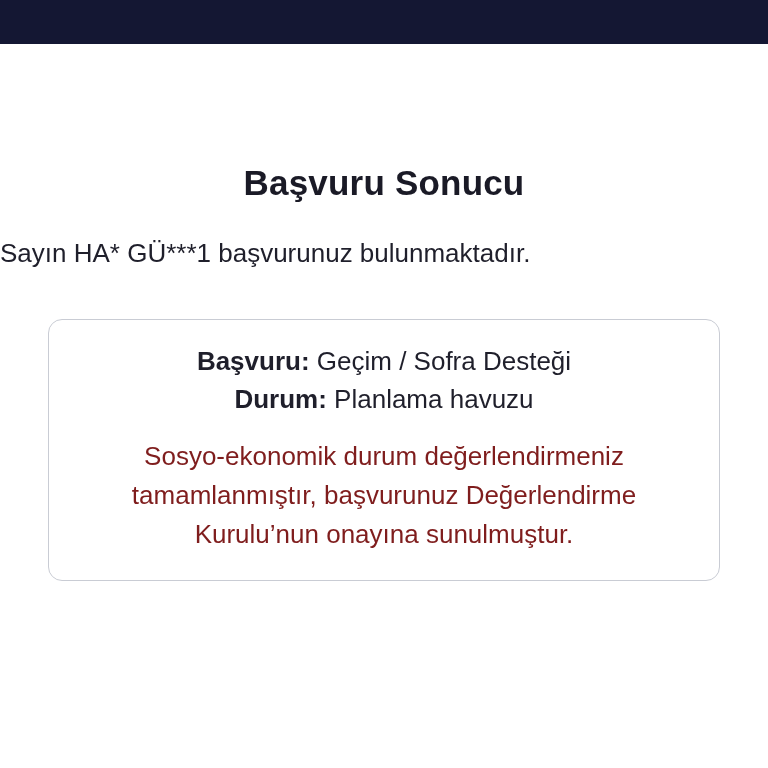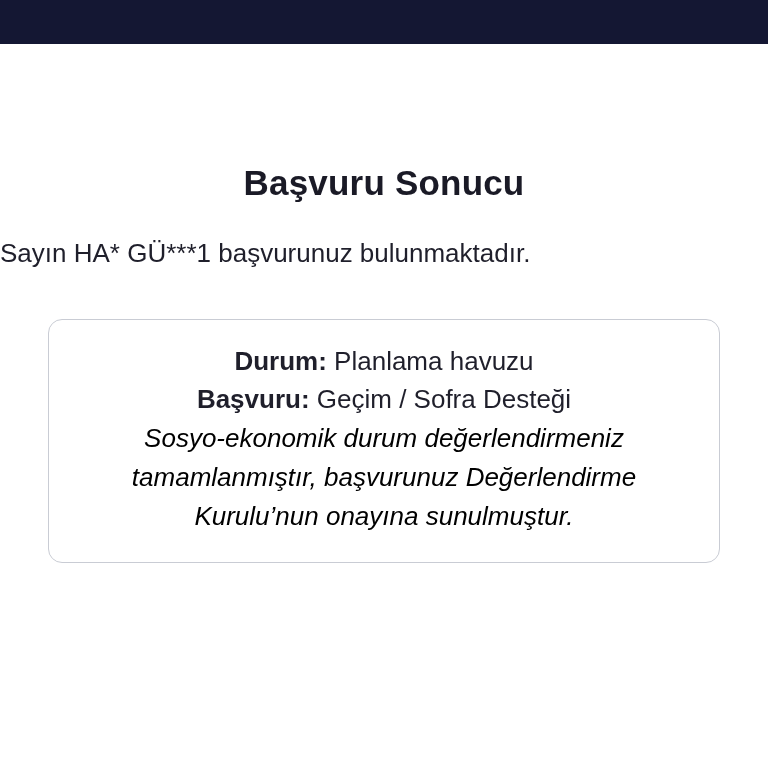--- a/index.html
+++ b/index.html
@@ -70,51 +70,51 @@
   .card-line {
     text-align: center;
     font-size: 26px;
     color: #1f1f2b;
     line-height: 1.48;
   }
   .card-line .lbl {
     font-weight: bold;
   }
   .card-paragraph {
+    margin-top: 18px;
     text-align: center;
     font-size: 26px;
-    color: #000000;
+    color: #7f1d1d;
     line-height: 1.5;
     padding: 0 4px;
-    font-style: italic;
   }
 </style>
 </head>
 <body>
 
 <div class="screen">
 
   <div class="status-bar" style="background: rgb(20, 23, 51);"></div>
 
   <div class="content">
 
     <div class="page-title">Başvuru Sonucu</div>
 
     <div class="greeting">Sayın HA* GÜ***1 başvurunuz bulunmaktadır.</div>
 
     <div class="result-card">
 
       <div class="card-line">
-        <span class="lbl">Durum: </span>
-        <span class="val">Planlama havuzu</span>
+        <span class="lbl">Başvuru: </span>
+        <span class="val">Geçim / Sofra Desteği</span>
       </div>
 
       <div class="card-line">
-        <span class="lbl">Başvuru: </span>
-        <span class="val">Geçim / Sofra Desteği</span>
+        <span class="lbl">Durum: </span>
+        <span class="val">Planlama havuzu</span>
       </div>
 
       <div class="card-paragraph">Sosyo-ekonomik durum değerlendirmeniz tamamlanmıştır, başvurunuz Değerlendirme Kurulu’nun onayına sunulmuştur.</div>
 
     </div>
 
   </div>
 
 </div>
 

